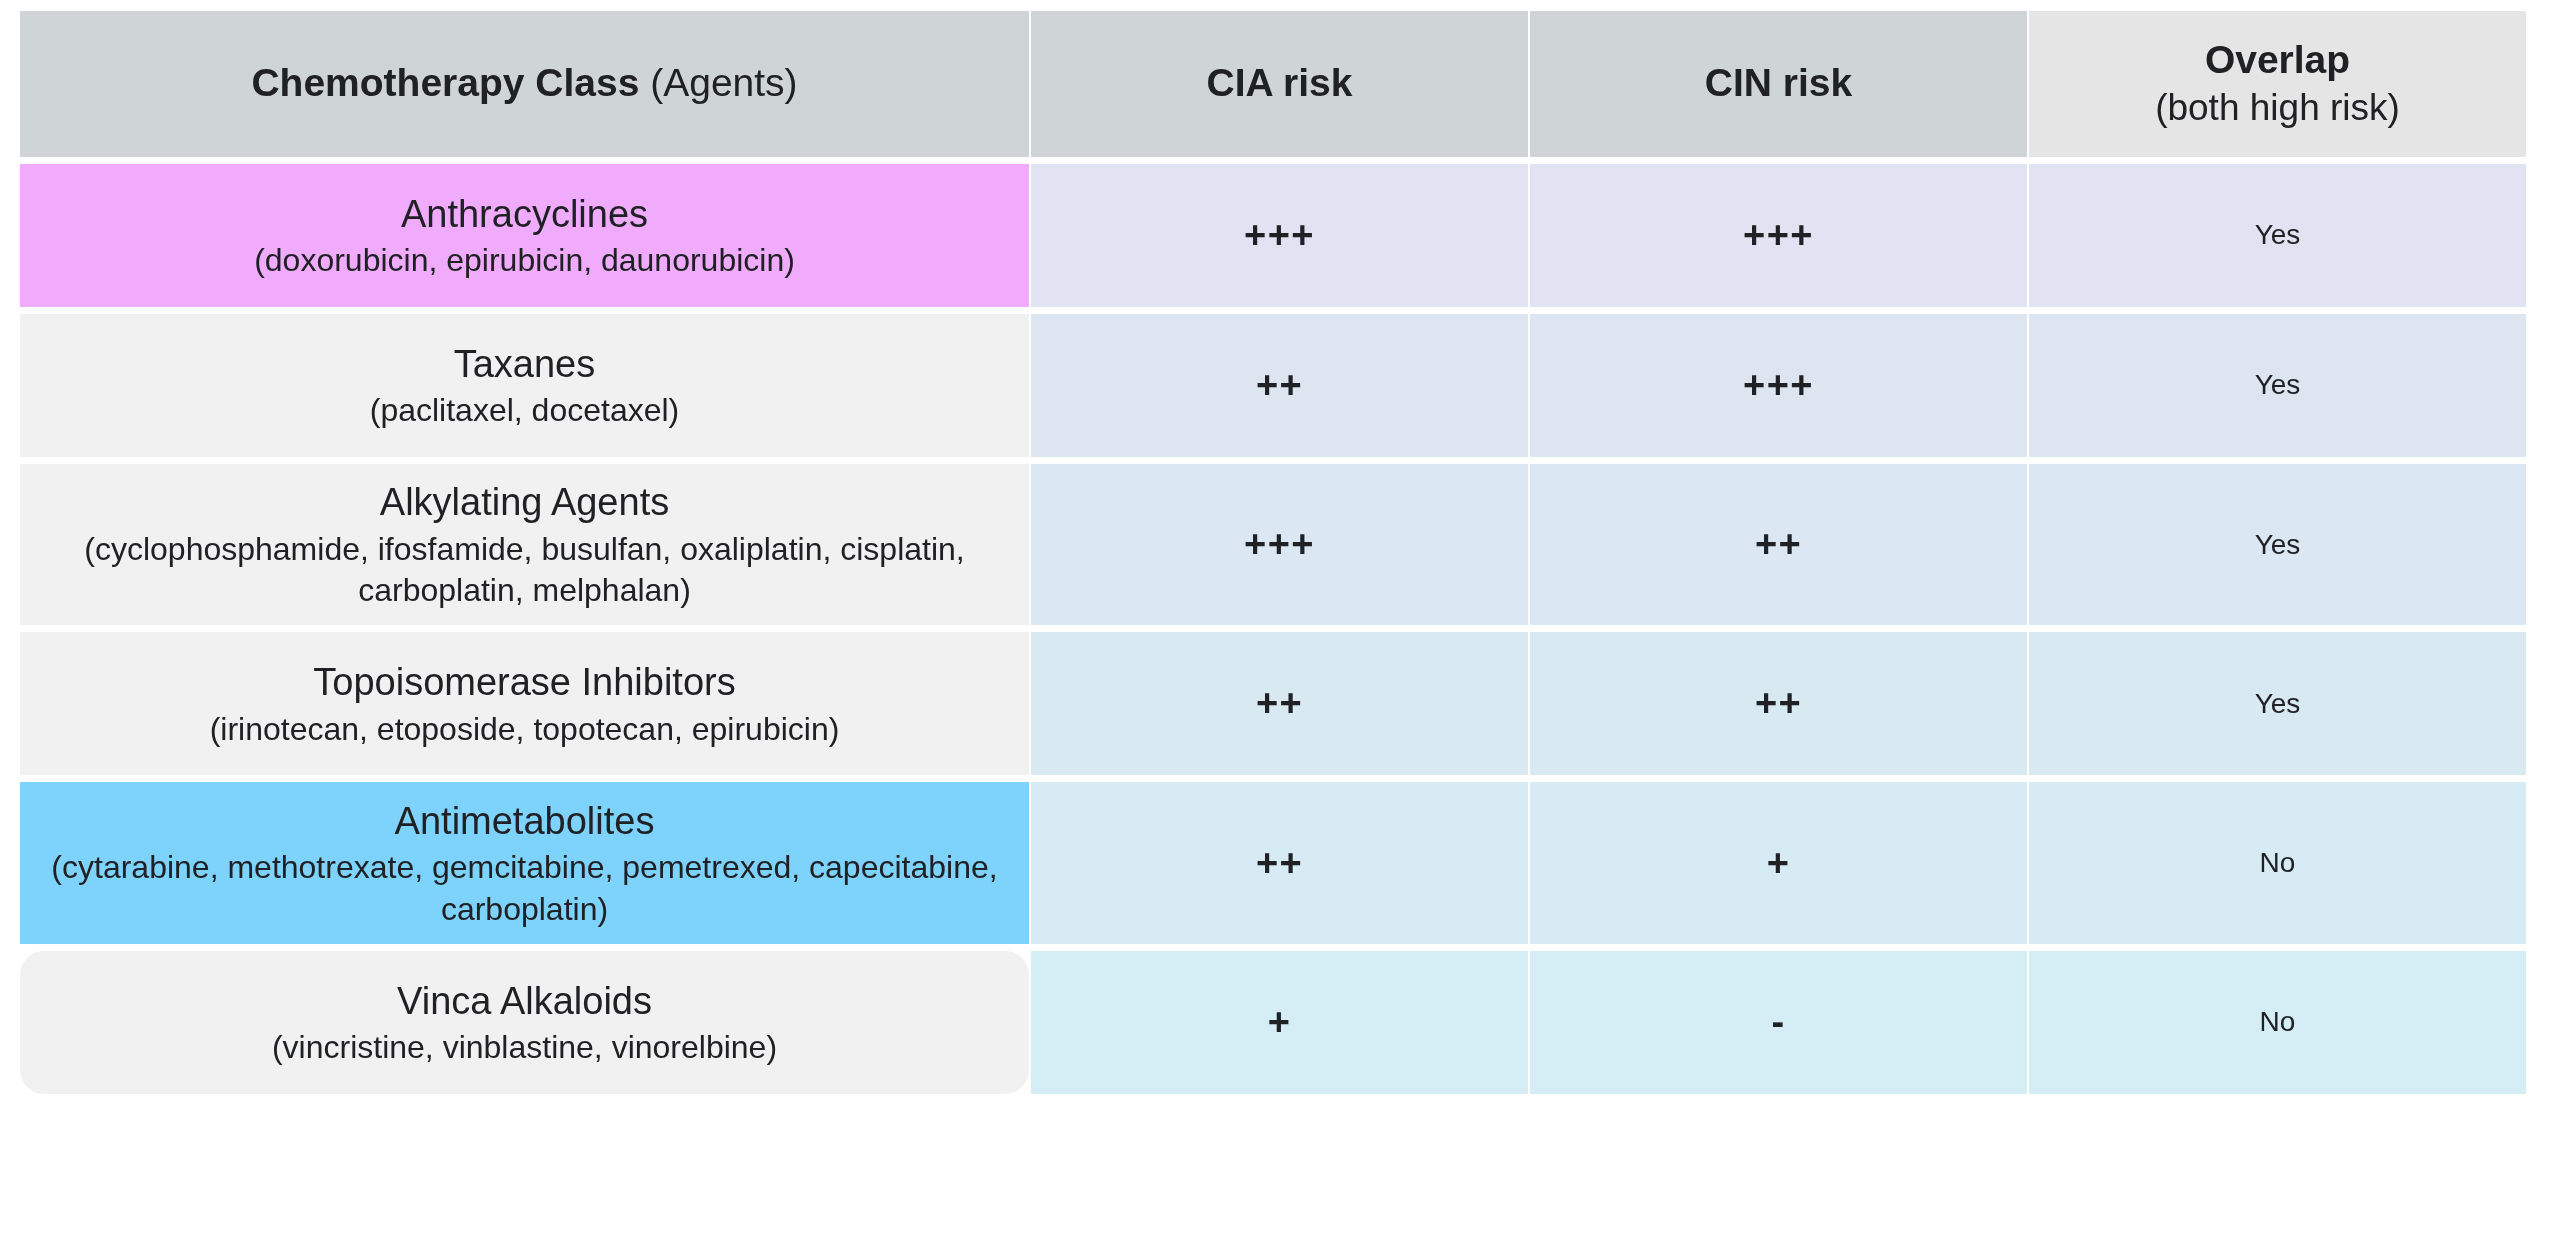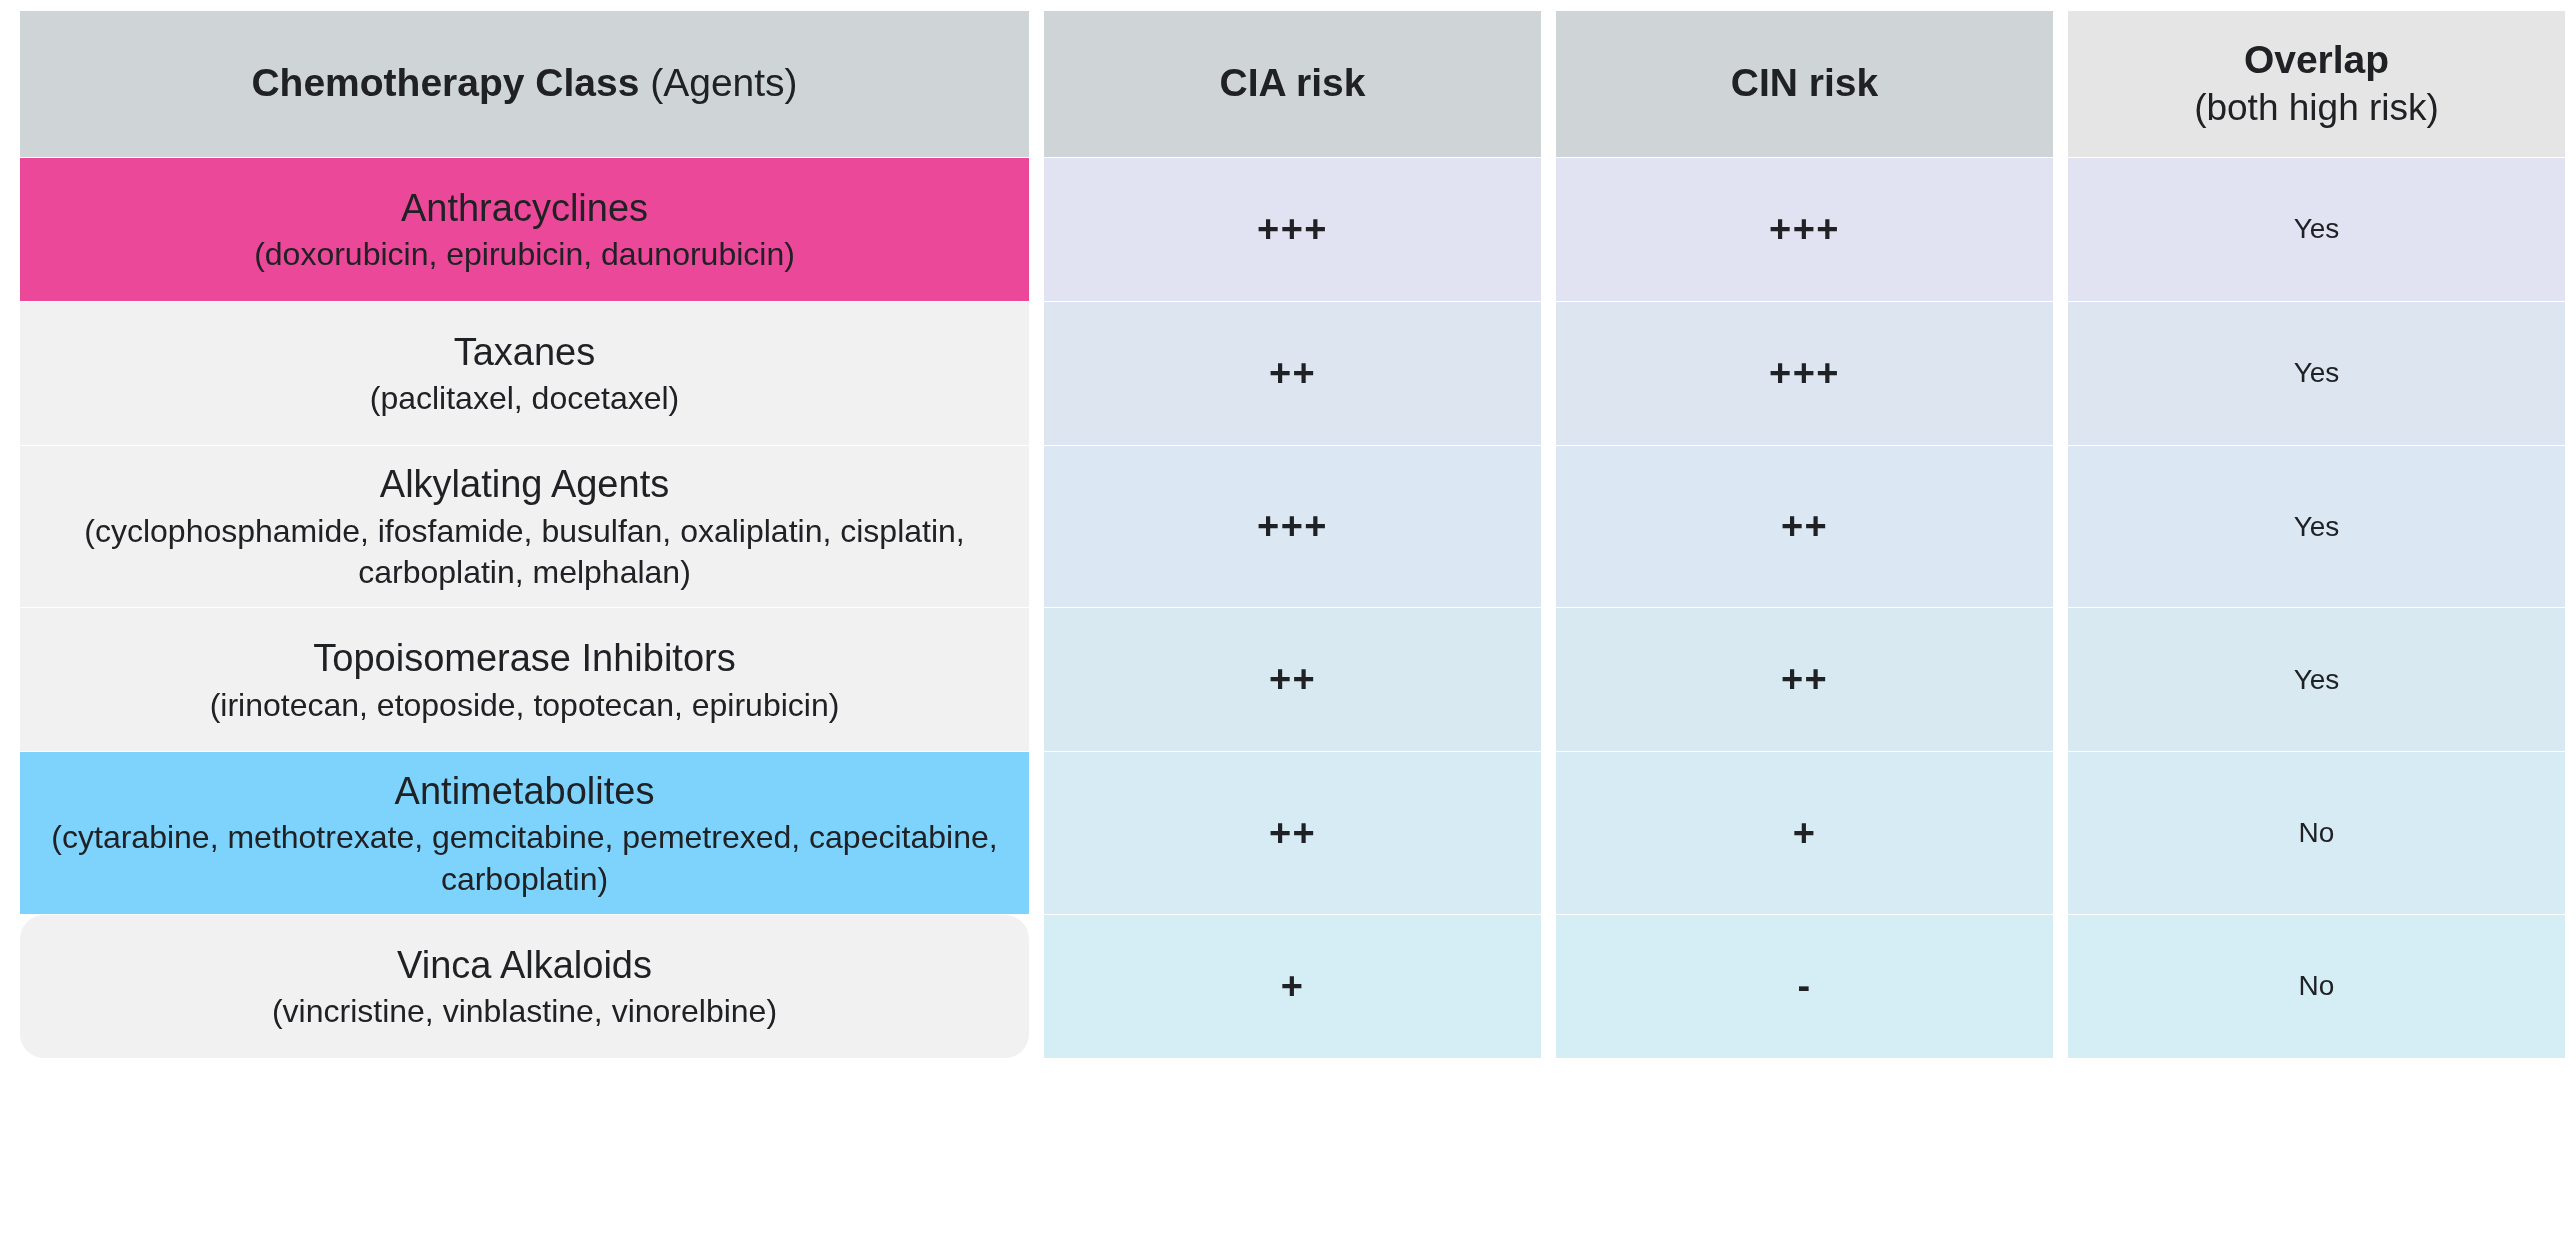--- a/index.html
+++ b/index.html
@@ -13,22 +13,22 @@
     width: 2576px;
     height: 1247px;
     box-sizing: border-box;
     padding: 10.8px 8px 0 20px;
     background: #ffffff;
     overflow: hidden;
   }
   .grid {
     display: grid;
     grid-template-columns: 1009px 497px 497px 497px;
-    column-gap: 15px;
-    margin-bottom: 1px;
+    column-gap: 2px;
+    margin-bottom: 7px;
   }
   .cell {
     display: flex;
     flex-direction: column;
     align-items: center;
     justify-content: center;
     text-align: center;
     box-sizing: border-box;
   }
   .head {
@@ -73,21 +73,21 @@
       <div>CIN risk</div>
     </div>
     <div class="cell head" style="background: #e5e5e5; text-align: right;">
       <div>Overlap</div>
       <div class="head-sub">(both high risk)</div>
     </div>
   </div>
 
   <div id="rows">
       <div class="grid">
-        <div class="cell left-cell" style="background: #ec4899;">
+        <div class="cell left-cell" style="background: #f0abfc;">
           <div class="class-title">Anthracyclines</div>
           <div class="class-agents">(doxorubicin, epirubicin, daunorubicin)</div>
         </div>
         <div class="cell value-cell risk" style="background: rgb(225, 227, 242);">+++</div>
         <div class="cell value-cell risk" style="background: rgb(225, 227, 242);">+++</div>
         <div class="cell value-cell yesno" style="background: rgb(225, 227, 242);">Yes</div>
       </div>
       <div class="grid">
         <div class="cell left-cell" style="background: rgb(241, 241, 242);">
           <div class="class-title">Taxanes</div>

